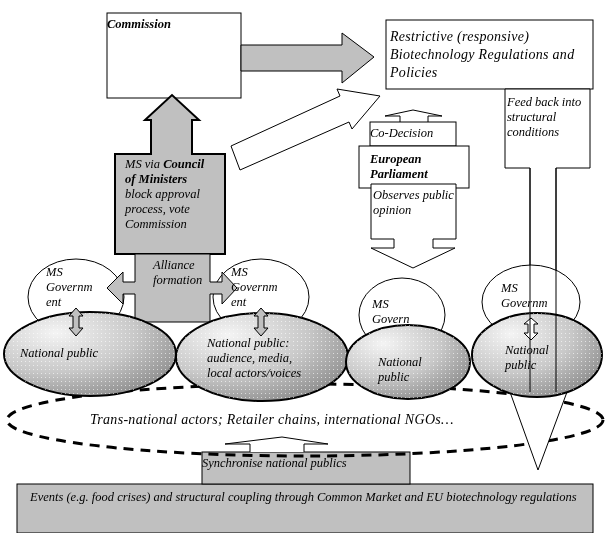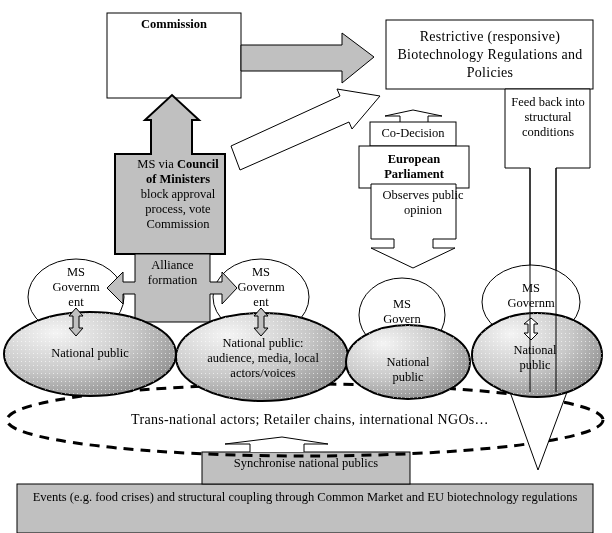--- a/index.html
+++ b/index.html
@@ -1,18 +1,18 @@
 <!DOCTYPE html>
 <html><head>
   <meta charset="utf-8">
   <style>
     html, body { margin: 0; padding: 0; background: #ffffff; }
     body { width: 612px; height: 533px; position: relative; overflow: hidden; font-family: "Liberation Serif", "DejaVu Serif", serif; color: #000; }
     svg { position: absolute; left: 0; top: 0; }
-    .lbl { position: absolute; text-align: center; font-size: 12.5px; line-height: 15px; font-family: "Liberation Serif", "DejaVu Serif", serif; }
+    .lbl { position: absolute; font-size: 12.5px; line-height: 15px; font-family: "Liberation Serif", "DejaVu Serif", serif; font-style: italic; }
     .lbl b { font-weight: bold; }
     .big { font-size: 14px; line-height: 18px; letter-spacing: 0.3px; }
   </style>
 </head>
 <body>
 
 <svg width="612" height="533" viewBox="0 0 612 533">
   <defs>
     <radialGradient id="pubgrad" cx="0.3" cy="0.25" r="0.85">
       <stop offset="0" stop-color="#f4f4f4"></stop>
@@ -95,25 +95,25 @@
 </div>
 
 <div class="lbl" style="left:370px; top:126px; width:86px;">
   <span>Co-Decision</span>
 </div>
 
 <div class="lbl" style="left:370px; top:152px; width:88px;">
   <b>European Parliament</b>
 </div>
 
-<div class="lbl" style="left:373px; top:188px; width:82px;padding-left:9px;">
+<div class="lbl" style="left:373px; top:188px; width:82px;">
   <span>Observes public opinion</span>
 </div>
 
-<div class="lbl" style="left:135px; top:258px; width:75px;">
+<div class="lbl" style="left:135px; top:258px; width:75px;padding-left:18px;">
   <span>Alliance formation</span>
 </div>
 
 <div class="lbl" style="left:46px; top:265px; width:60px; height:46px; overflow:hidden;">
   <span>MS</span><br>
   <span>Governm</span><br>
   <span>ent</span>
 </div>
 <div class="lbl" style="left:231px; top:265px; width:60px;">
   <span>MS</span><br>

